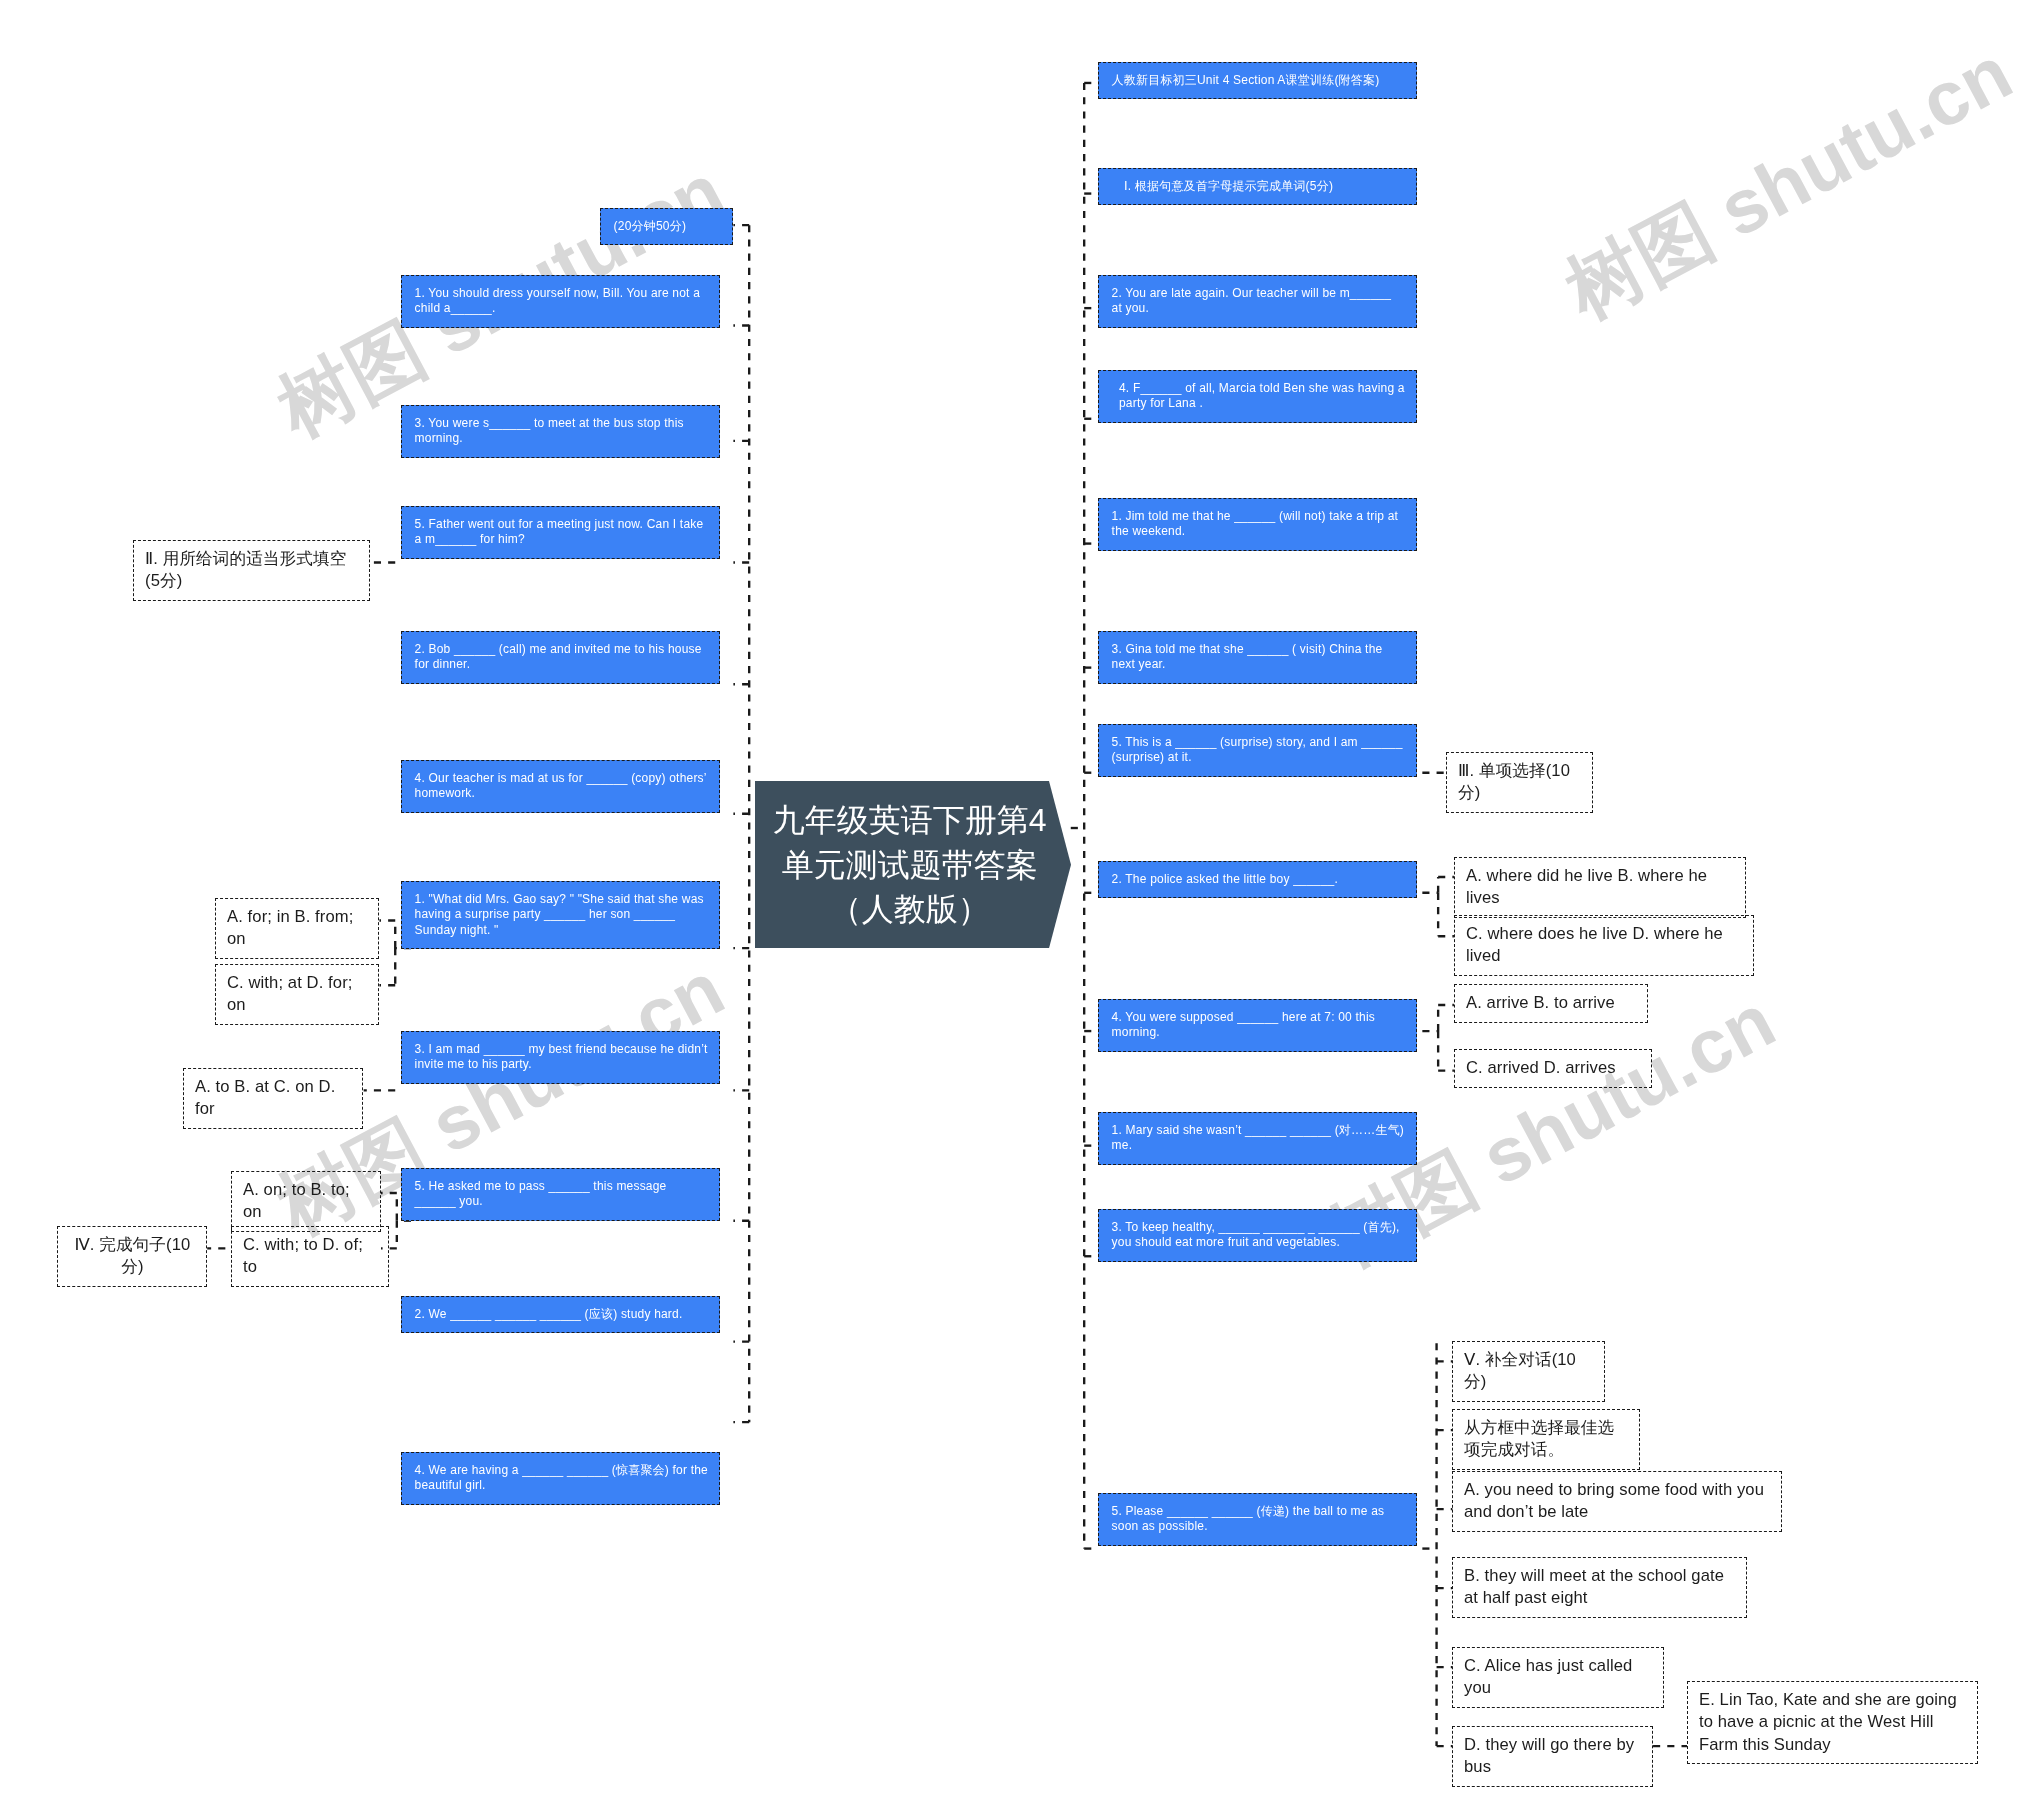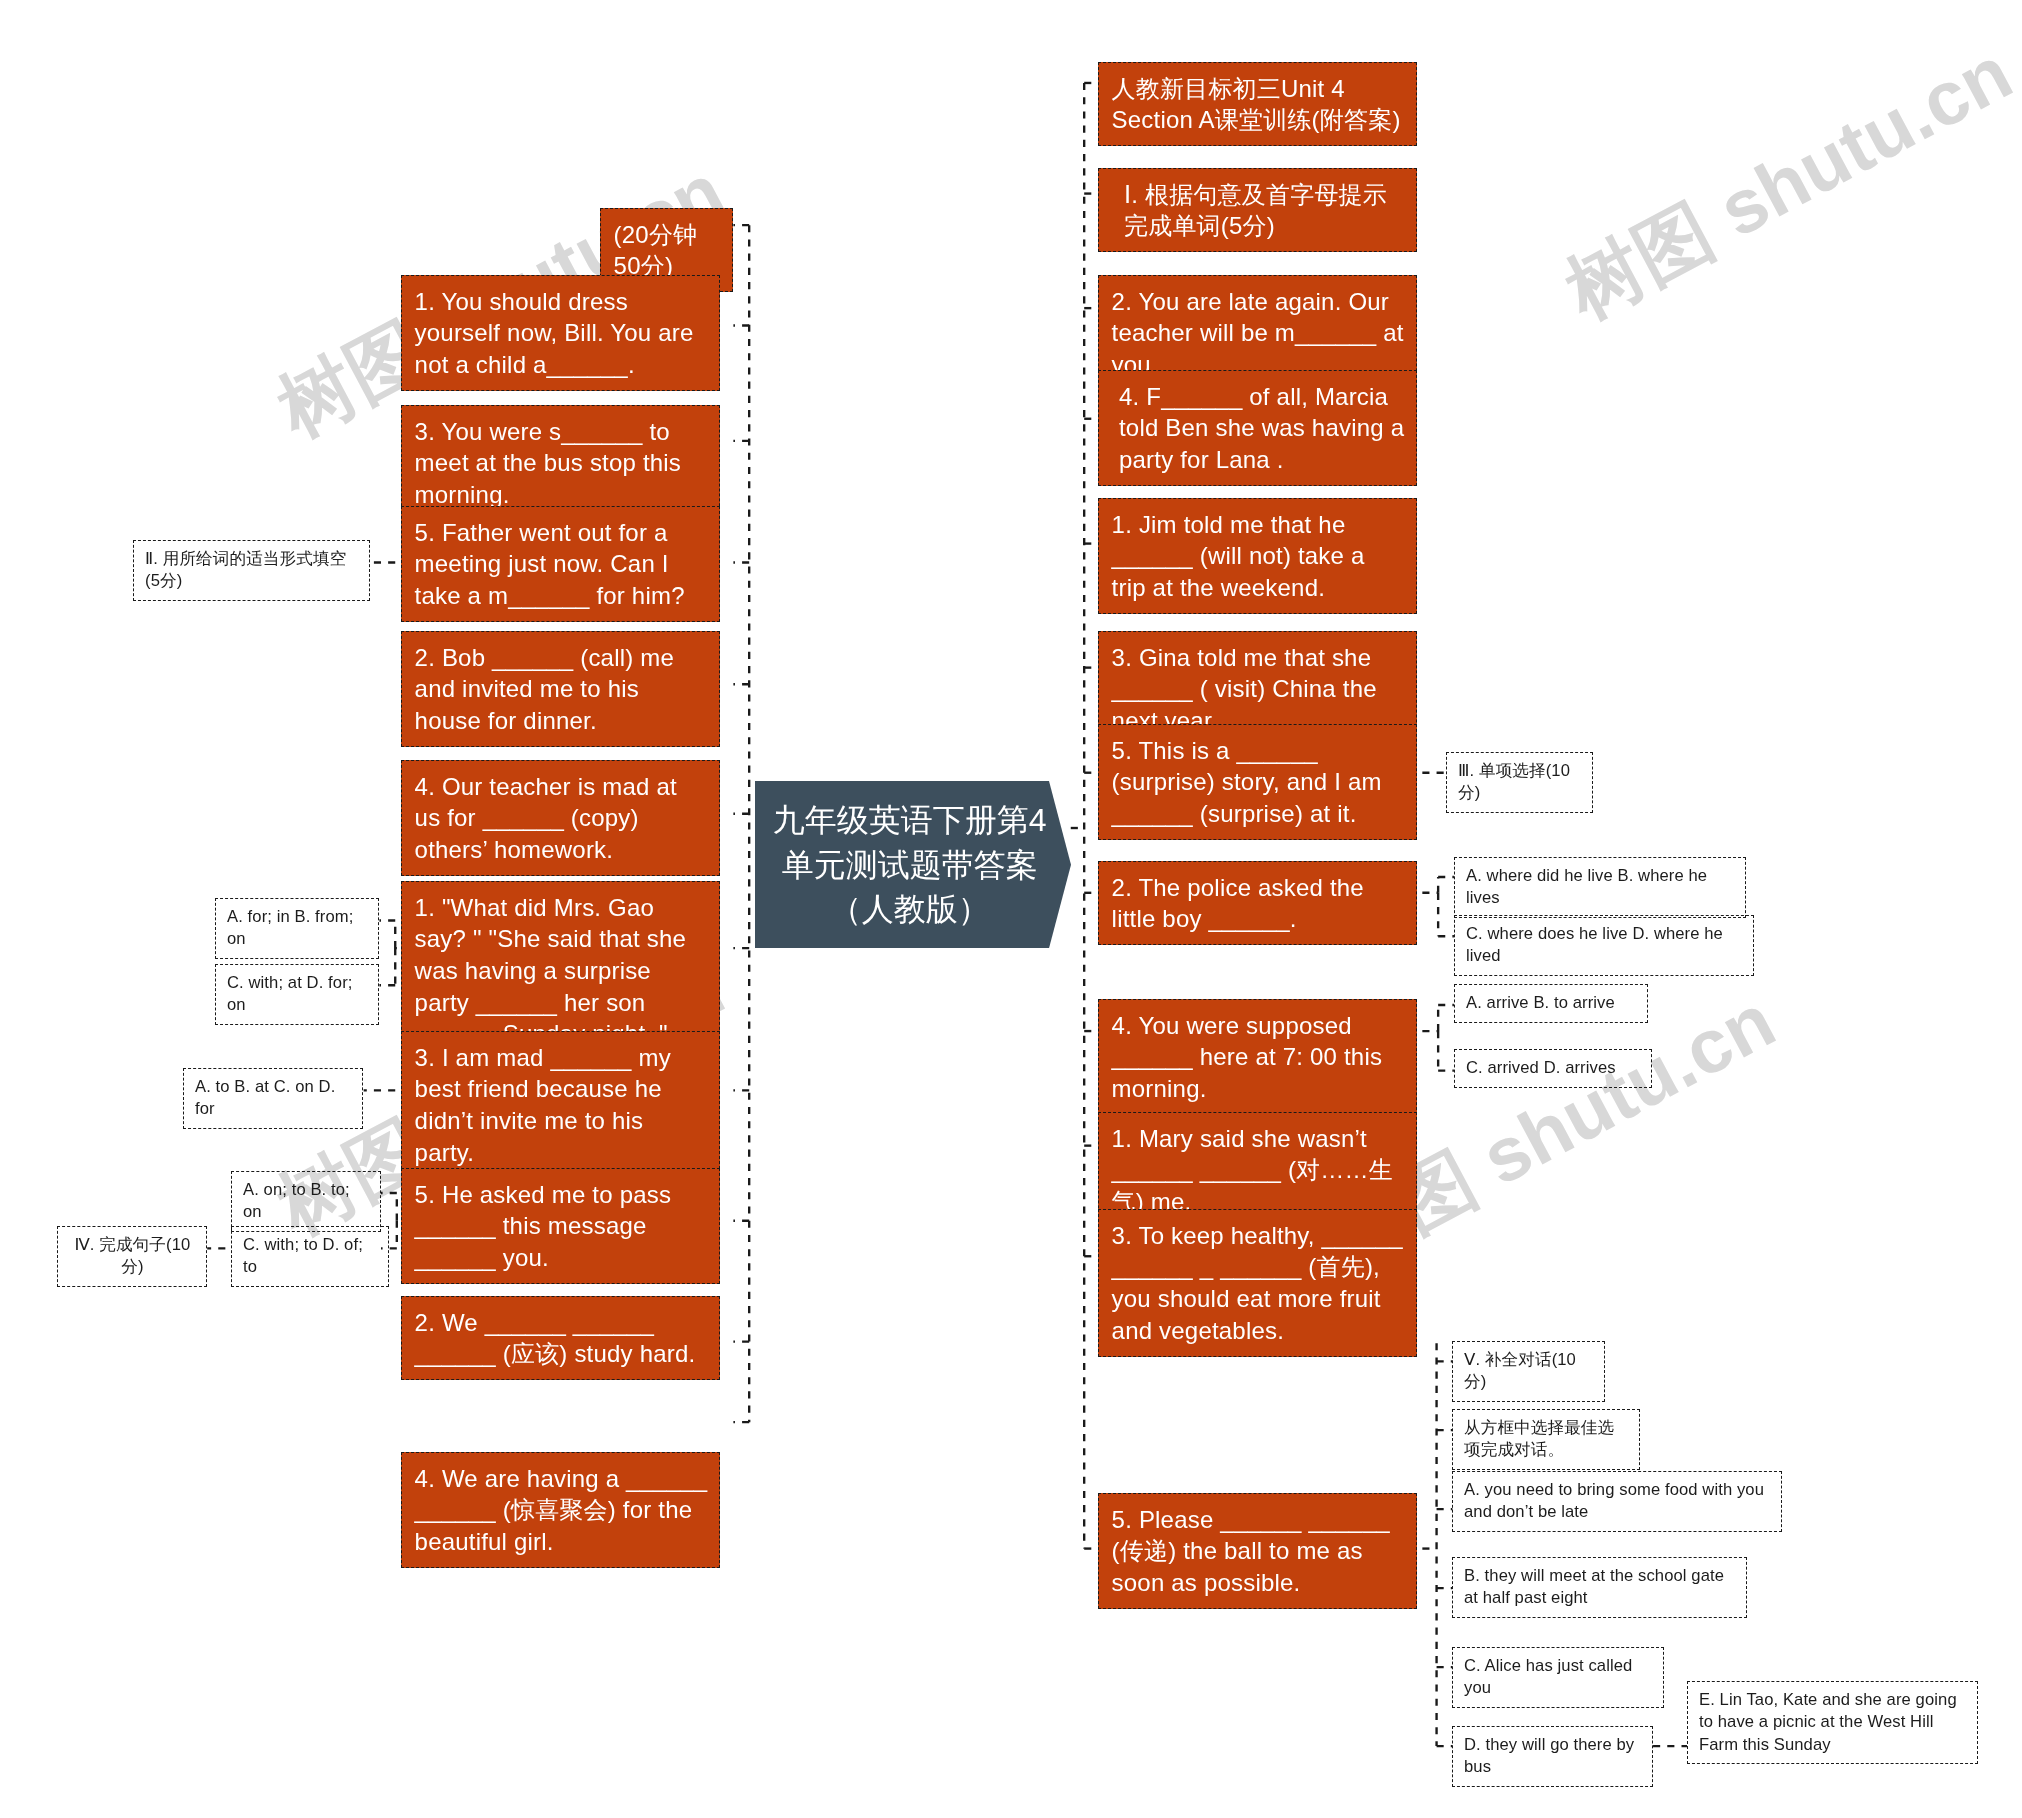--- a/index.html
+++ b/index.html
@@ -29,24 +29,24 @@
   
   #lines{position:absolute;left:0;top:0;width:2023px;height:1818px;z-index:1;pointer-events:none;}
 
   
   .node{
     position:absolute;
     box-sizing:border-box;
     z-index:2;
   }
   .leaf{
-    background:#c2410c;
+    background:#3b82f6;
     border:1.6px dashed #1a1a1a;
     color:#ffffff;
-    font-size:24px;
+    font-size:12px;
     line-height:1.32;
     padding:9.5px 11px 9.5px 12.6px;
     letter-spacing:0.2px;
   }
   .tag{
     background:transparent;
     border:1.6px dashed #1a1a1a;
     color:#1c1c1c;
     font-size:16.6px;
     line-height:1.35;

